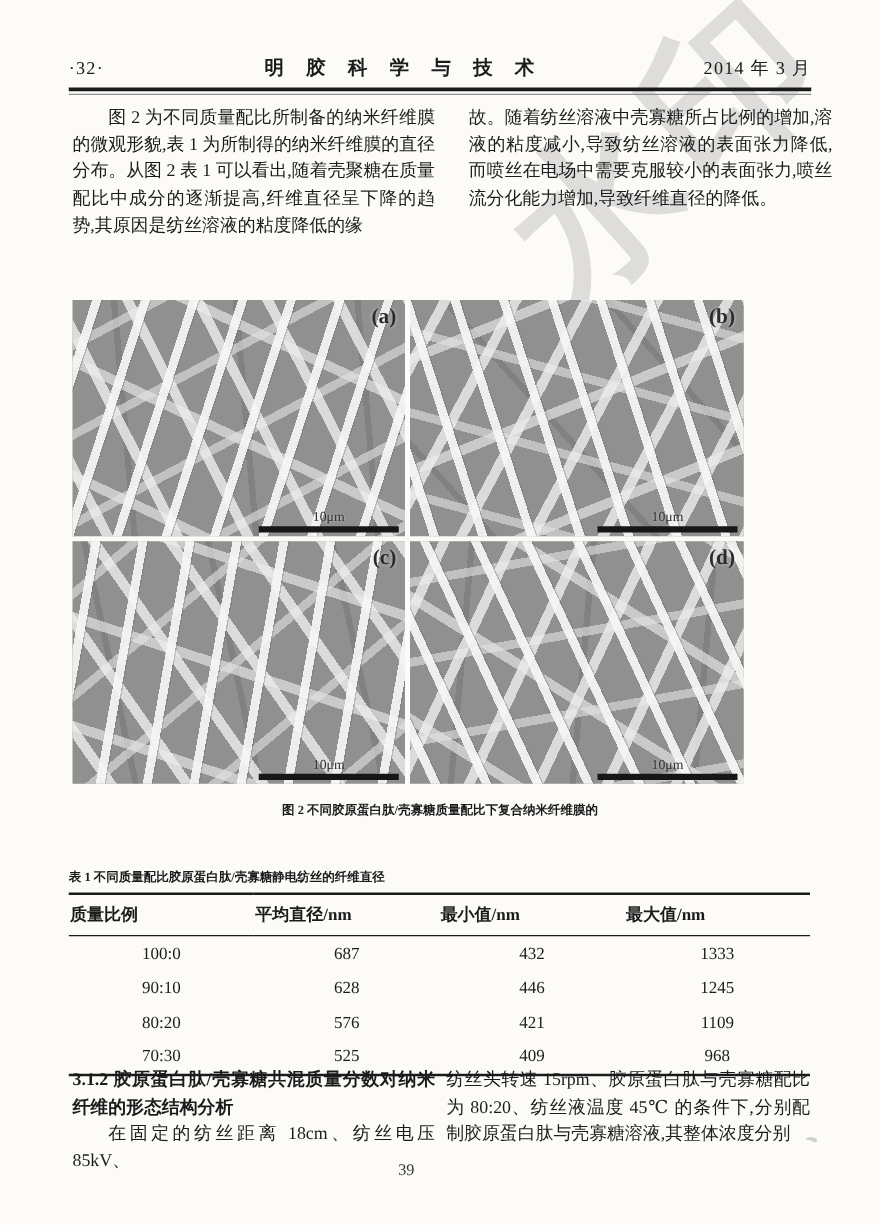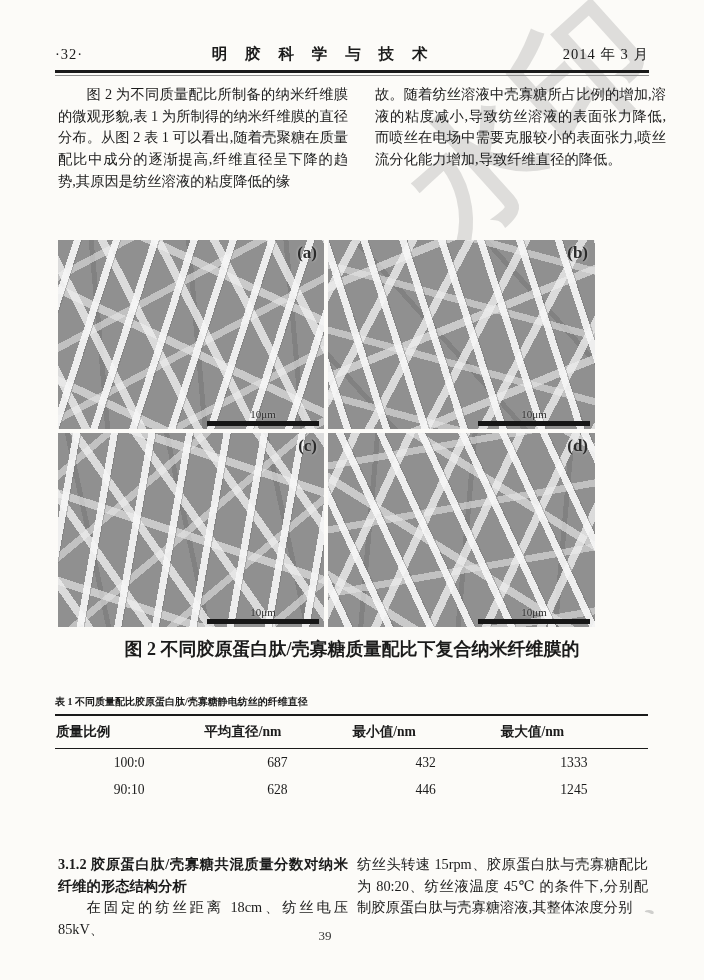--- a/index.html
+++ b/index.html
@@ -49,21 +49,21 @@
   .p-c{--a1:100deg;--a2:55deg;--a3:140deg;--a4:18deg;--a5:78deg;}
   .p-d{--a1:65deg;--a2:115deg;--a3:170deg;--a4:32deg;--a5:95deg;}
   .panel-label{
     position:absolute;top:3px;right:7px;font-size:17px;font-weight:600;color:#2b2b2b;
     text-shadow:0 0 3px rgba(255,255,255,.55);
   }
   .scale-wrap{position:absolute;right:5px;bottom:3px;width:112px;text-align:center;margin-top:32px;}
   .scale-text{font-size:11px;color:#2d2d2d;line-height:12px;text-shadow:0 0 2px rgba(255,255,255,.6);}
   .scale-bar{height:5px;background:#161616;margin-top:1px;}
   
-  .caption{left:55px;top:638px;width:594px;text-align:center;font-size:18px;font-weight:700;line-height:22px;}
+  .caption{left:55px;top:638px;width:594px;text-align:center;font-size:10px;font-weight:700;line-height:22px;}
   .table-title{left:55px;top:695px;width:594px;font-size:10px;font-weight:700;}
   .data-table{
     left:55px;top:714px;width:593px;border-collapse:collapse;
     font-size:13.6px;
   }
   table.data-table{position:absolute;z-index:2;}
   .data-table th{
     font-weight:600;height:30px;text-align:left;
     border-top:2px solid #1a1a1a;border-bottom:1.5px solid #1a1a1a;
   }
@@ -152,20 +152,32 @@
         <td>687</td>
         <td>432</td>
         <td>1333</td>
       </tr>
       <tr>
         <td>90:10</td>
         <td>628</td>
         <td>446</td>
         <td>1245</td>
       </tr>
+      <tr>
+        <td>80:20</td>
+        <td>576</td>
+        <td>421</td>
+        <td>1109</td>
+      </tr>
+      <tr class="last">
+        <td>70:30</td>
+        <td>525</td>
+        <td>409</td>
+        <td>968</td>
+      </tr>
     </tbody>
   </table>
 
   <div class="col col-lb">
     <p class="sec-heading">3.1.2  胶原蛋白肽/壳寡糖共混质量分数对纳米纤维的形态结构分析</p>
     <p class="indent">在固定的纺丝距离 18cm、纺丝电压 85kV、</p>
   </div>
   <div class="col col-rb">
     <p>纺丝头转速 15rpm、胶原蛋白肽与壳寡糖配比为 80:20、纺丝液温度 45℃ 的条件下,分别配制胶原蛋白肽与壳寡糖溶液,其整体浓度分别</p>
   </div>

